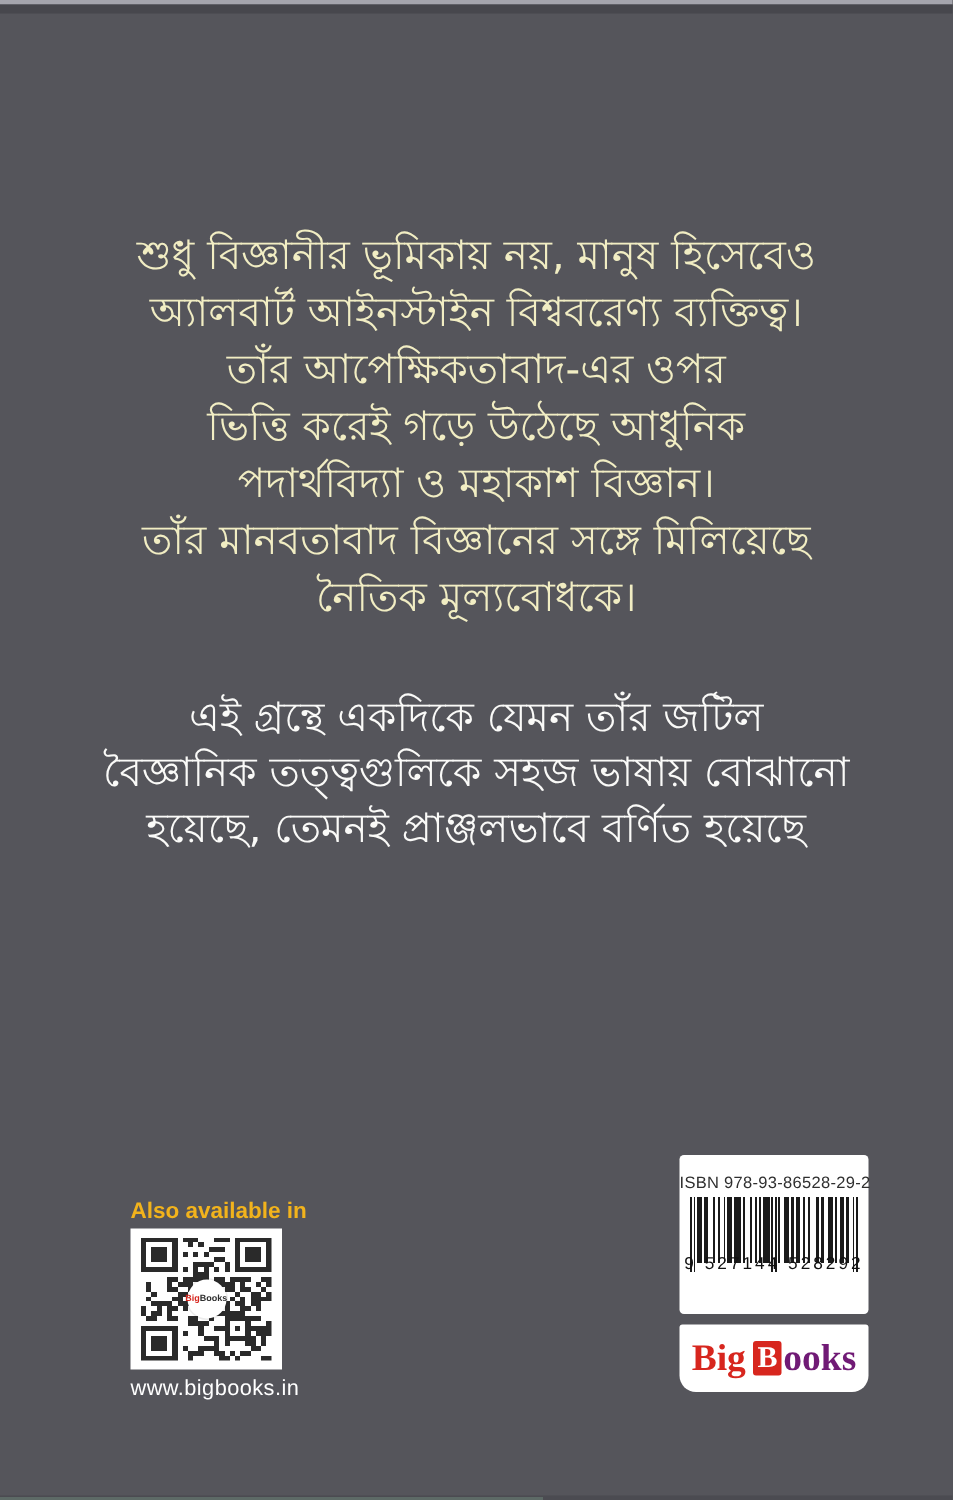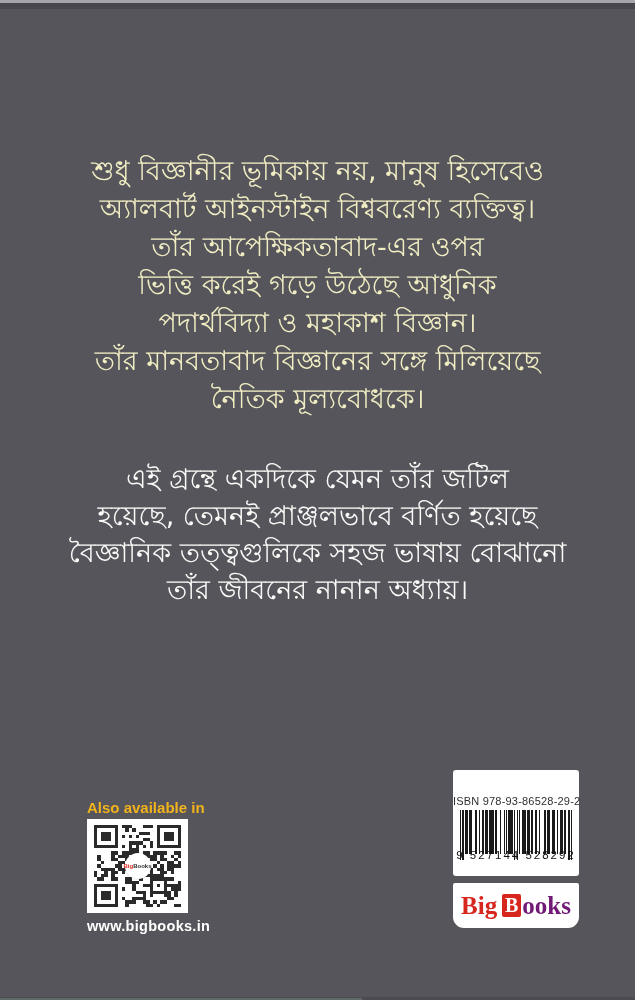--- a/index.html
+++ b/index.html
@@ -42,29 +42,29 @@
   .qr-center{
     position:absolute;left:50%;top:50%;transform:translate(-50%,-50%);
     width:26px;height:26px;border-radius:50%;background:#FFFFFF;
     display:flex;align-items:center;justify-content:center;
     font-size:6px;font-weight:bold;white-space:nowrap;
     box-shadow:0 0 0 1px rgba(0,0,0,0.08);
   }
   .qr-center .red{color:#D7261E;}
   .qr-center .dark{color:#2E2E2E;}
   .qr-url{
-    margin-top:5px;font-size:14.5px;font-weight:bold;color:#FFFFFF;
+    margin-top:5px;font-size:14.5px;font-weight:normal;color:#FFFFFF;
     white-space:nowrap;letter-spacing:0.3px;
   }
 
   
   .isbn-box{
     position:absolute;left:453px;top:770px;width:126px;height:106px;
     background:#FFFFFF;border-radius:3px;text-align:center;box-sizing:border-box;
-    padding-top:24px;
+    padding-top:12px;
   }
   .isbn-label{
     font-size:11px;color:#2F2F2F;white-space:nowrap;letter-spacing:0.2px;
     height:14px;line-height:14px;
   }
   .barcode{display:block;margin:2px auto 0 auto;width:112px;height:50px;}
   .barcode rect{fill:#1A1A1A;}
   .barcode-digits{
     margin-top:-11px;font-size:11.5px;color:#111111;letter-spacing:2px;
     white-space:nowrap;background:transparent;
@@ -105,23 +105,22 @@
     <div class="line">অ্যালবার্ট আইনস্টাইন বিশ্ববরেণ্য ব্যক্তিত্ব।</div>
     <div class="line">তাঁর আপেক্ষিকতাবাদ-এর ওপর</div>
     <div class="line">ভিত্তি করেই গড়ে উঠেছে আধুনিক</div>
     <div class="line">পদার্থবিদ্যা ও মহাকাশ বিজ্ঞান।</div>
     <div class="line">তাঁর মানবতাবাদ বিজ্ঞানের সঙ্গে মিলিয়েছে</div>
     <div class="line">নৈতিক মূল্যবোধকে।</div>
   </div>
 
   <div class="blurb blurb-secondary">
     <div class="line">এই গ্রন্থে একদিকে যেমন তাঁর জটিল</div>
+    <div class="line">বৈজ্ঞানিক তত্ত্বগুলিকে সহজ ভাষায় বোঝানো</div>
     <div class="line">হয়েছে, তেমনই প্রাঞ্জলভাবে বর্ণিত হয়েছে</div>
-    <div class="line">বৈজ্ঞানিক তত্ত্বগুলিকে সহজ ভাষায় বোঝানো</div>
-    <div class="line">তাঁর জীবনের নানান অধ্যায়।</div>
   </div>
 
   <div class="qr-section">
     <div class="qr-heading">Also available in</div>
     <div class="qr-box">
       <svg id="qr-svg" viewBox="0 0 25 25" preserveAspectRatio="none" shape-rendering="crispEdges">
           <rect x="0" y="0" width="1" height="1" fill="#2A2A2A"></rect>
           <rect x="1" y="0" width="1" height="1" fill="#2A2A2A"></rect>
           <rect x="2" y="0" width="1" height="1" fill="#2A2A2A"></rect>
           <rect x="3" y="0" width="1" height="1" fill="#2A2A2A"></rect>

